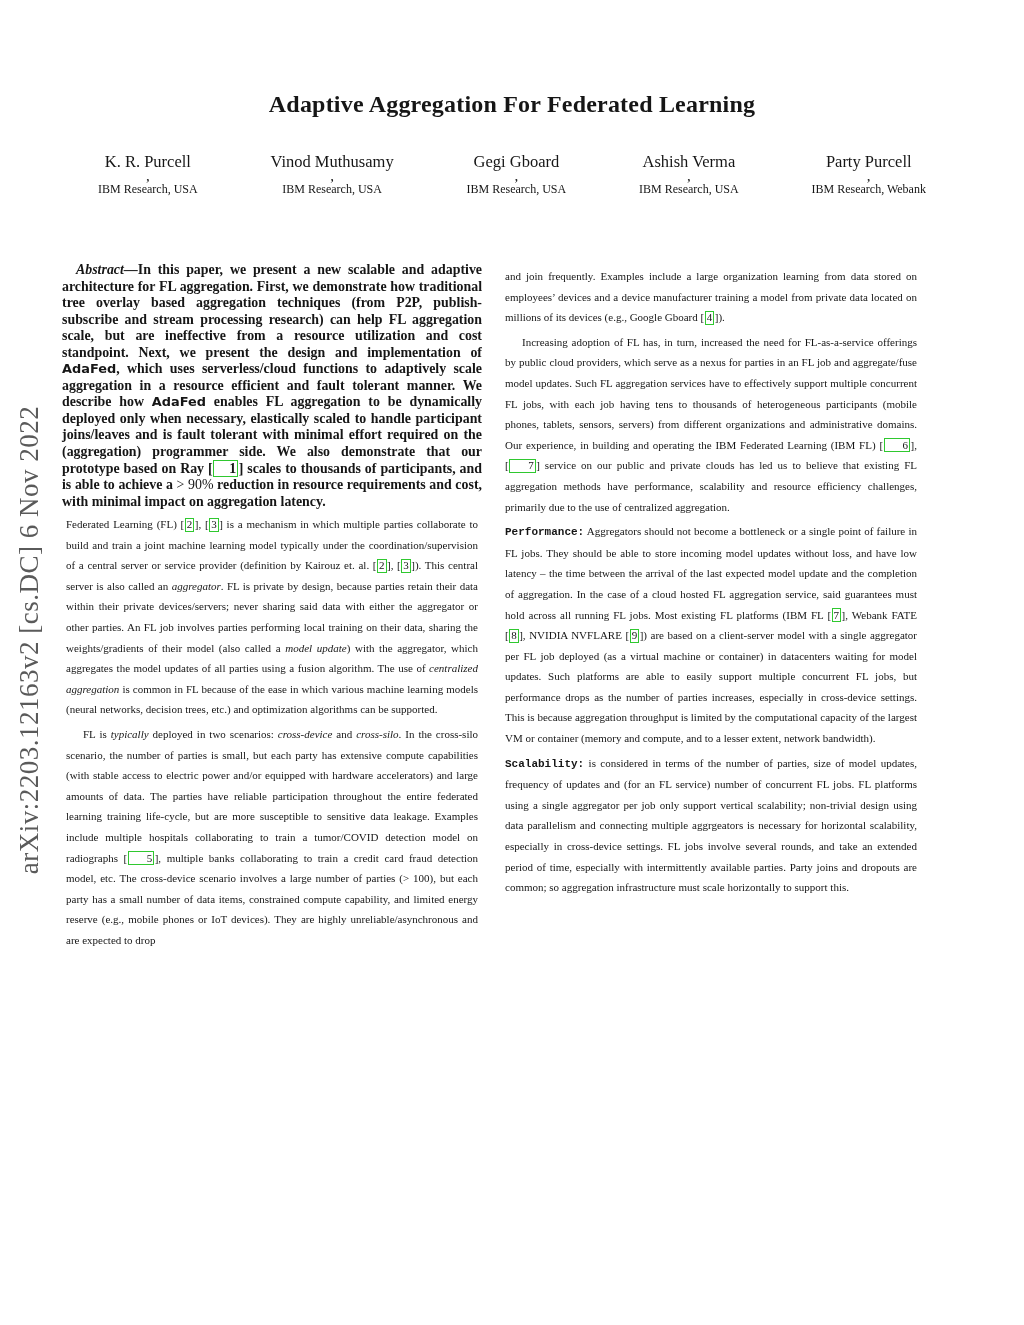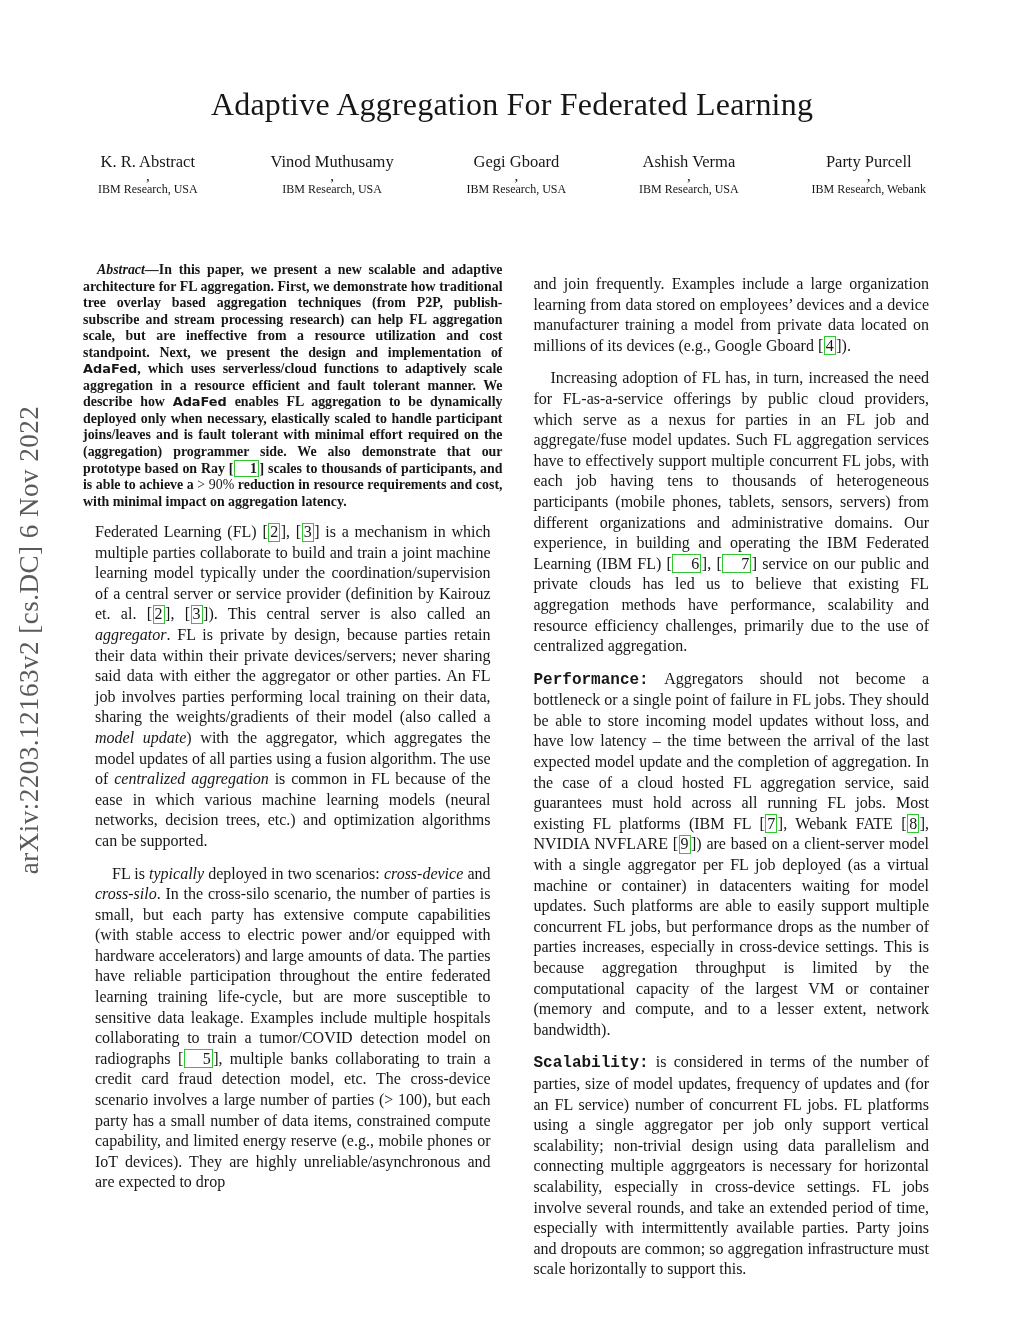--- a/index.html
+++ b/index.html
@@ -27,57 +27,57 @@
     font-size: 27px;
     color: #5a5a5a;
     letter-spacing: 0.5px;
     white-space: nowrap;
   }
   .page { position: absolute; inset: 0; }
 
   h1.title {
     margin: 84px 0 0 0;
     text-align: center;
-    font-size: 32px;
-    font-weight: 400;
+    font-size: 24px;
+    font-weight: 700;
     line-height: 40px;
     letter-spacing: 0.2px;
   }
   .authors {
     display: flex;
     justify-content: space-between;
     margin: 28px 0 0 0;
     padding: 0 98px;
   }
   .author { text-align: center; }
   .author-name { font-size: 16.5px; line-height: 20px; }
   .author-sep { font-size: 15px; line-height: 8px; height: 8px; }
   .author-affil { font-size: 12px; line-height: 19px; }
 
   .columns {
     display: flex;
     gap: 19px;
     margin: 63px 0 0 0;
-    padding: 0 83px;
+    padding: 0 62px;
   }
   .col { width: 420px; }
 
   p.abstract {
     margin: 0;
     font-size: 13.9px;
     line-height: 16.5px;
     font-weight: 700;
     text-align: justify;
     hyphens: auto;
   }
   p.abstract.indent { text-indent: 14px; }
 
   p.body {
-    margin: 12px;
-    font-size: 16px;
+    margin: 4px;
+    font-size: 11px;
     line-height: 20.6px;
     text-align: justify;
     hyphens: auto;
   }
   p.body.indent { text-indent: 17px; }
 
   h2.heading {
     margin: 14px 0 12px 0;
     font-size: 16px;
     font-weight: 400;
@@ -110,21 +110,21 @@
 </head>
 <body>
 
 <div class="watermark">arXiv:2203.12163v2 [cs.DC] 6 Nov 2022</div>
 
 <div class="page">
   <h1 class="title">Adaptive Aggregation For Federated Learning</h1>
 
   <div class="authors" id="authors">
       <div class="author">
-        <div class="author-name">K. R. Abstract</div>
+        <div class="author-name">K. R. Purcell</div>
         <div class="author-sep">,</div>
         <div class="author-affil">IBM Research, USA</div>
       </div>
       <div class="author">
         <div class="author-name">Vinod Muthusamy</div>
         <div class="author-sep">,</div>
         <div class="author-affil">IBM Research, USA</div>
       </div>
       <div class="author">
         <div class="author-name">Gegi Gboard</div>

